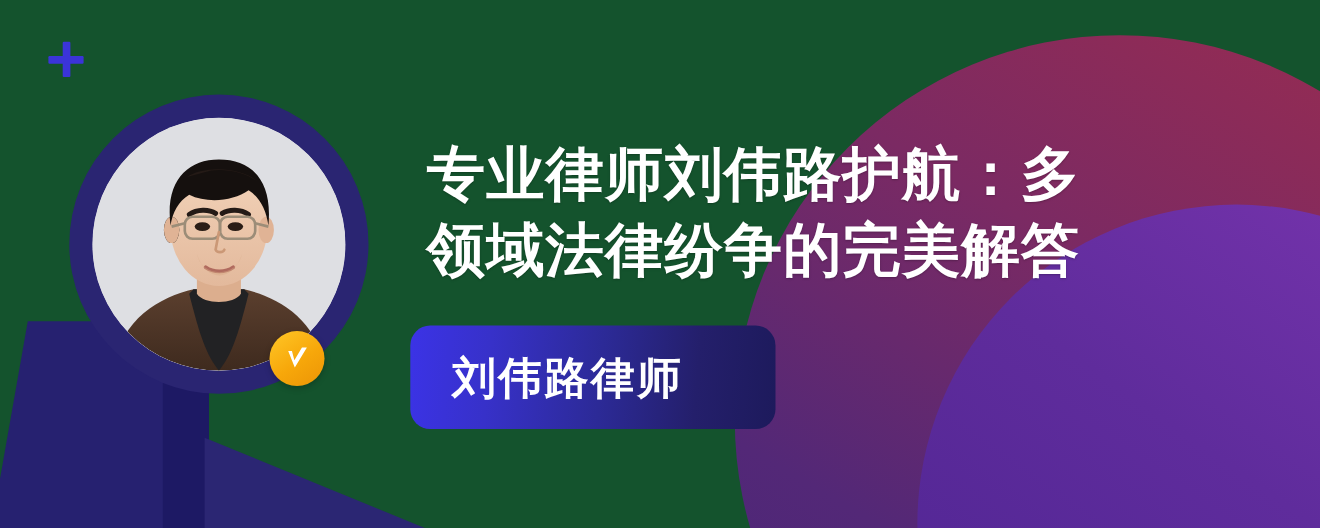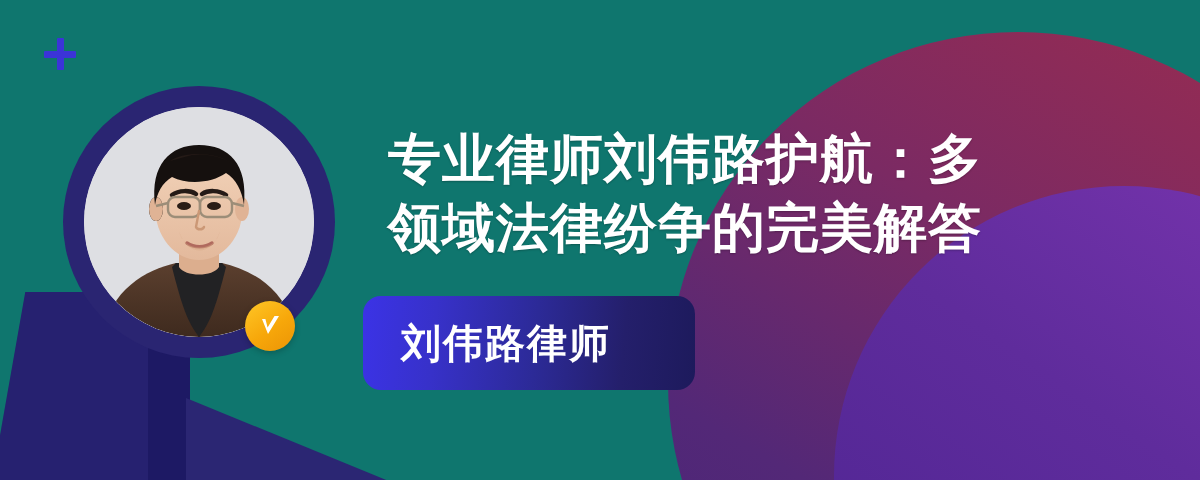--- a/index.html
+++ b/index.html
@@ -8,21 +8,21 @@
     padding: 0;
     background: #ffffff;
   }
   * { box-sizing: border-box; }
 
   .banner {
     position: relative;
     width: 1200px;
     height: 480px;
     overflow: hidden;
-    background: #0f766e;
+    background: #14532d;
     font-family: "Liberation Sans", "DejaVu Sans", sans-serif;
   }
 
   
   .bg-layer {
     position: absolute;
     inset: 0;
     overflow: hidden;
   }
 
@@ -156,21 +156,21 @@
     font-size: 53px;
     line-height: 69px;
     font-weight: bold;
     letter-spacing: 1px;
     white-space: pre-line;
     text-shadow: 0 1px 2px rgba(0,0,0,.25);
   }
 
   .cta-button {
     position: absolute;
-    left: 363px;
+    left: 373px;
     top: 296px;
     width: 332px;
     height: 94px;
     border: none;
     border-radius: 18px;
     background: linear-gradient(95deg, #3b33e6 0%, #3731c9 22%, #2c2a97 52%, #241f6b 78%, #1d1a5c 100%);
     color: #ffffff;
     font-family: "Liberation Sans", "DejaVu Sans", sans-serif;
     font-size: 40px;
     font-weight: bold;

